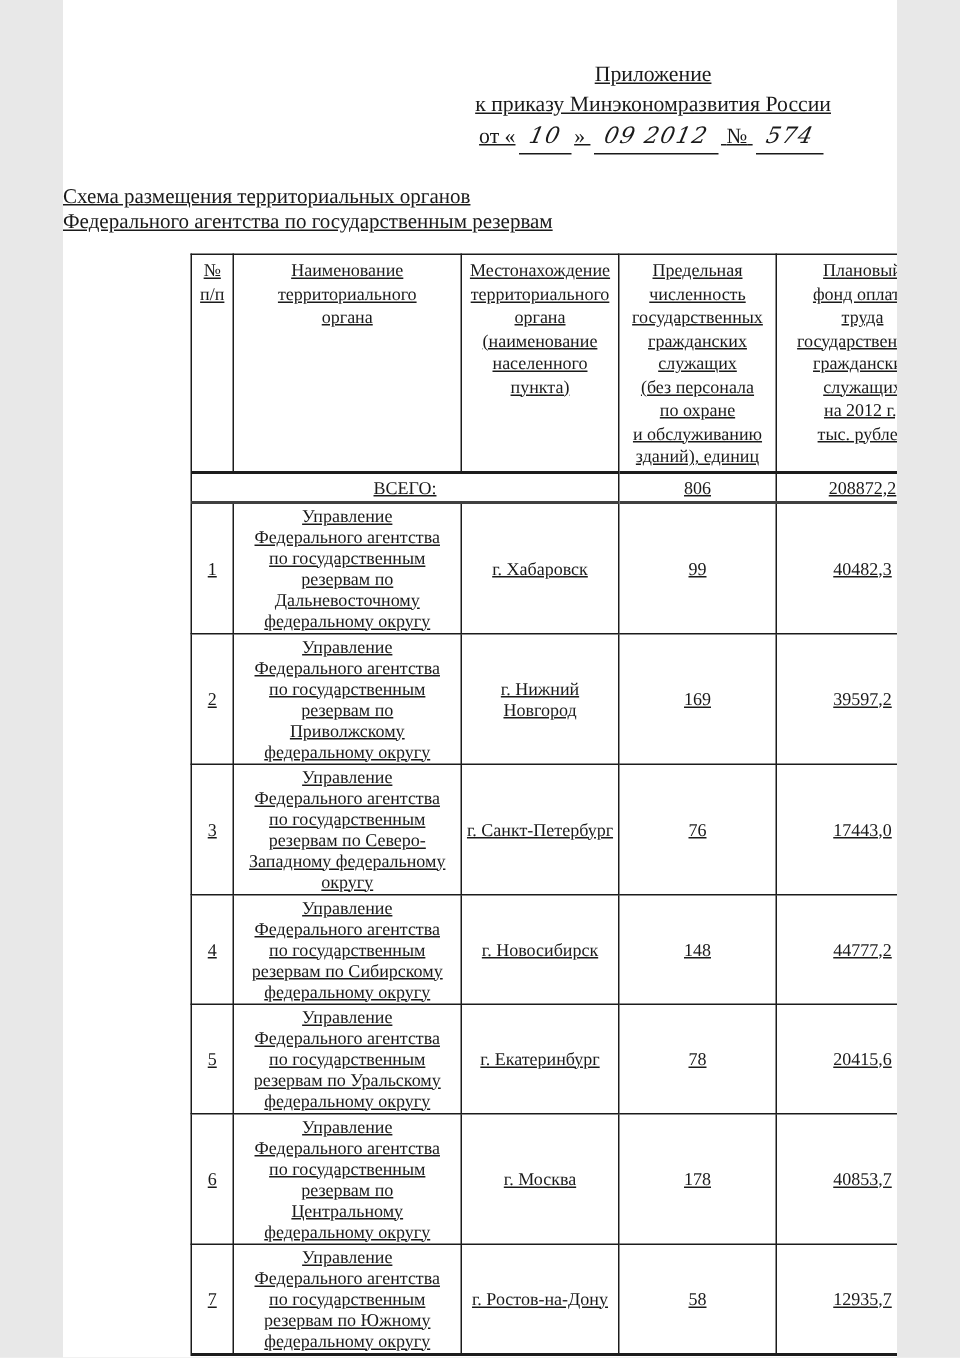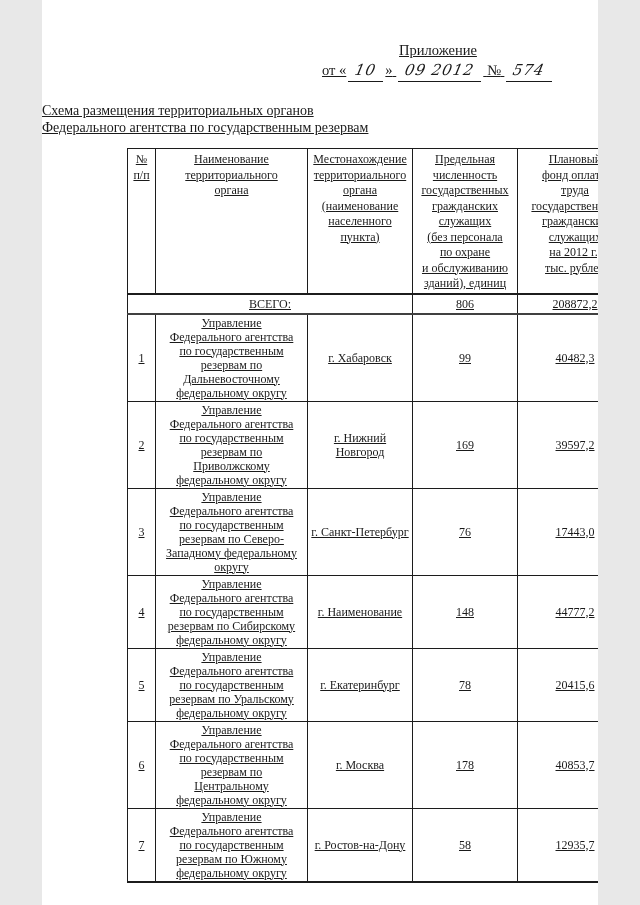--- a/index.html
+++ b/index.html
@@ -84,20 +84,21 @@
   tr.r7 { height: 60px; }
   table.scheme { border-bottom: 2px solid #1c1c1c; }
 </style>
 </head>
 <body>
 
 <div class="page">
 
   <div class="appendix-block">
     <div>Приложение</div>
+    <div>к приказу Минэкономразвития России</div>
     <div class="date-line">
       <span>от «</span><span class="uline"><span class="hw">10</span></span><span>»</span>
       <span class="uline"><span class="hw">09 2012</span></span>
       <span>№</span>
       <span class="uline"><span class="hw">574</span></span>
     </div>
   </div>
 
   <div class="doc-title">
     <div>Схема размещения территориальных органов</div>
@@ -186,21 +187,21 @@
         <td>76</td>
         <td>17443,0</td>
       </tr>
       <tr class="r4">
         <td>4</td>
         <td class="pre name-cell">Управление
 Федерального агентства
 по государственным
 резервам по Сибирскому
 федеральному округу</td>
-        <td>г. Наименование</td>
+        <td>г. Новосибирск</td>
         <td>148</td>
         <td>44777,2</td>
       </tr>
       <tr class="r5">
         <td>5</td>
         <td class="pre name-cell">Управление
 Федерального агентства
 по государственным
 резервам по Уральскому
 федеральному округу</td>

